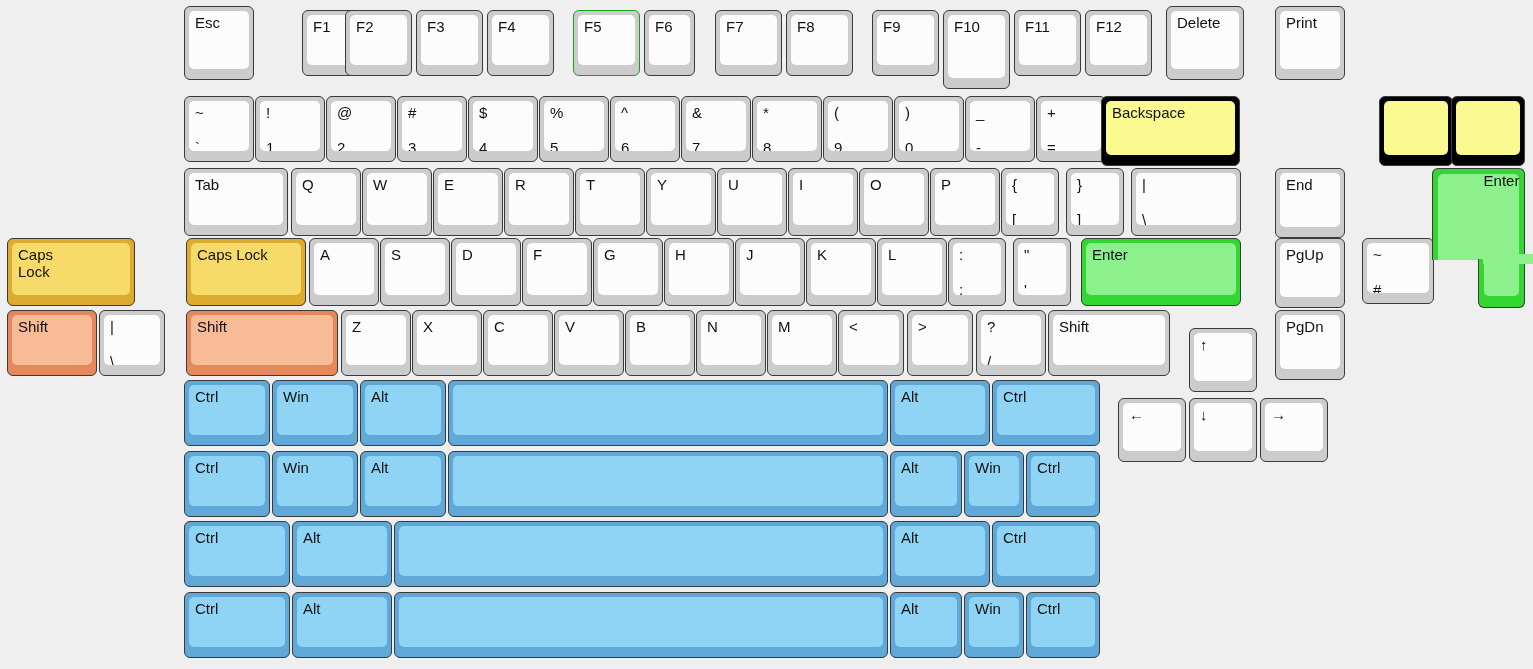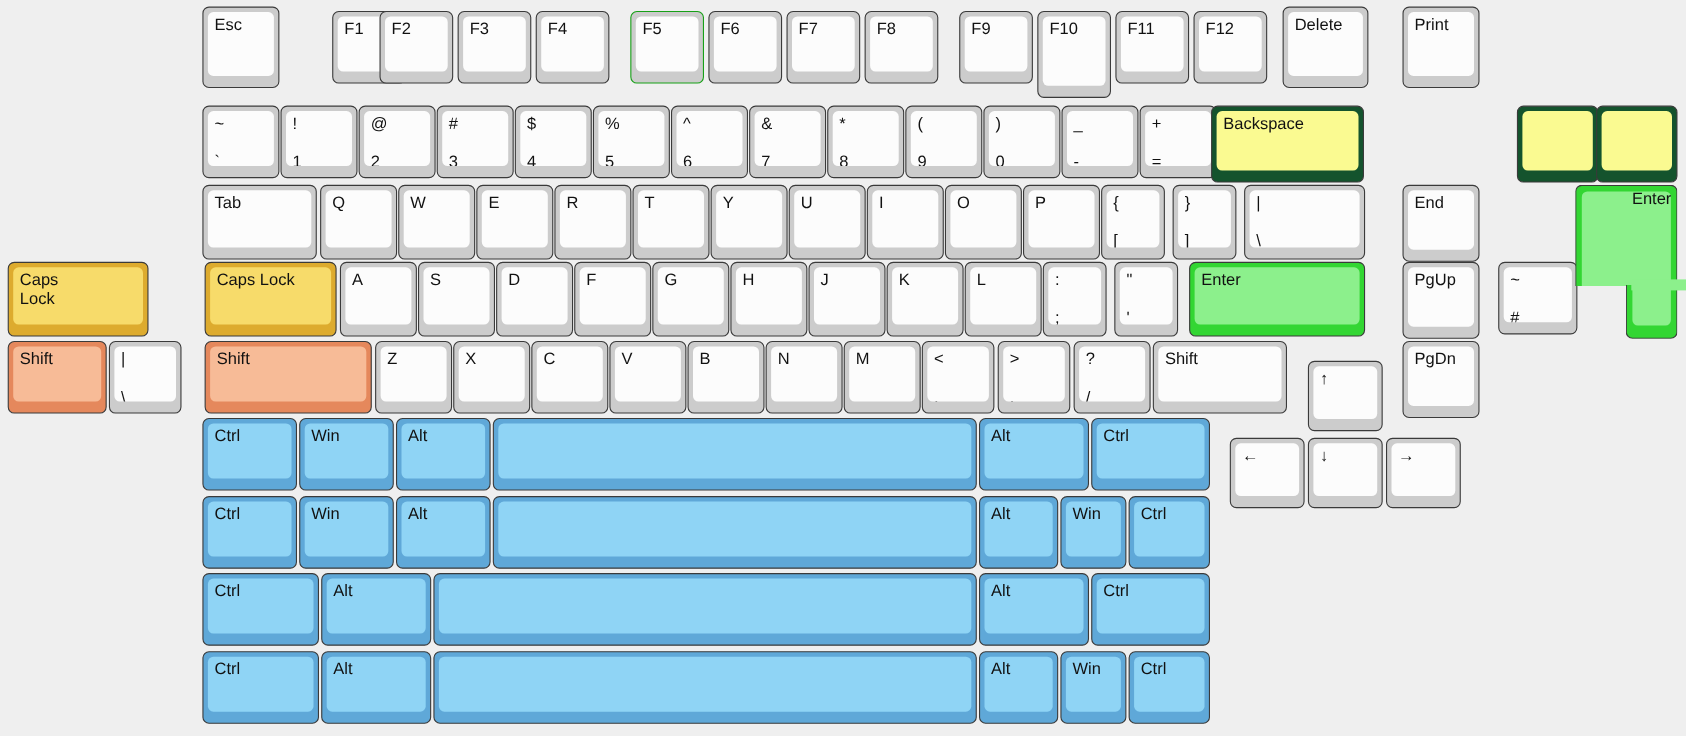--- a/index.html
+++ b/index.html
@@ -52,21 +52,21 @@
   }
   .legend .sub {
     display: block;
     margin-top: 18px;
   }
 
   
   .k-white  { background: #cccccc; }
   .k-white  > .face { background: #fcfcfc; }
 
-  .k-yellow { background: #14532d; }
+  .k-yellow { background: #000000; }
   .k-yellow > .face { background: #fafa91; }
 
   .k-amber  { background: #ddab2e; }
   .k-amber  > .face { background: #f7db6a; }
 
   .k-orange { background: #e5885c; }
   .k-orange > .face { background: #f7bb97; }
 
   .k-green  { background: #33d633; }
   .k-green  > .face { background: #8cf08c; }
@@ -160,21 +160,21 @@
     <div class="key k-white" style="left: 487px; top: 10px; width: 67px; height: 66px;">
       <div class="face">
         <div class="legend"><span>F4</span></div>
       </div>
     </div>
     <div class="key k-white selected" style="left: 573px; top: 10px; width: 67px; height: 66px;">
       <div class="face">
         <div class="legend"><span>F5</span></div>
       </div>
     </div>
-    <div class="key k-white" style="left: 644px; top: 10px; width: 67px; height: 66px;">
+    <div class="key k-white" style="left: 644px; top: 10px; width: 51px; height: 66px;">
       <div class="face">
         <div class="legend"><span>F6</span></div>
       </div>
     </div>
     <div class="key k-white" style="left: 715px; top: 10px; width: 67px; height: 66px;">
       <div class="face">
         <div class="legend"><span>F7</span></div>
       </div>
     </div>
     <div class="key k-white" style="left: 786px; top: 10px; width: 67px; height: 66px;">

